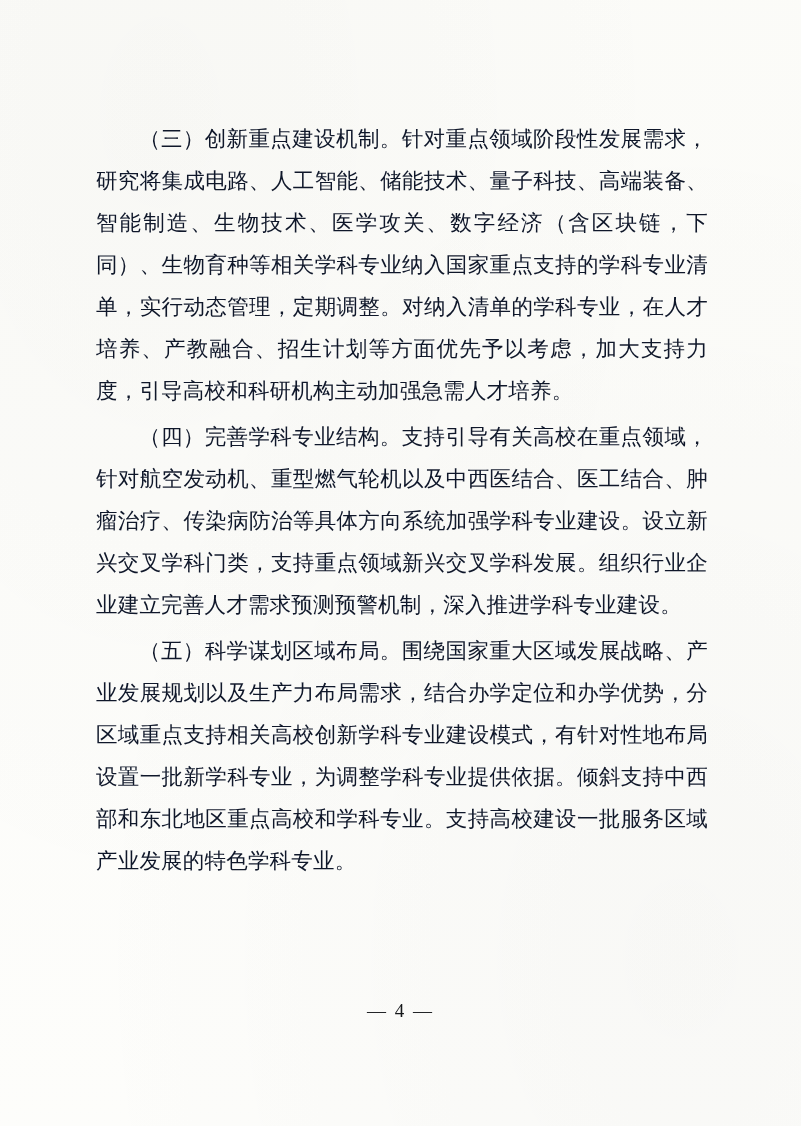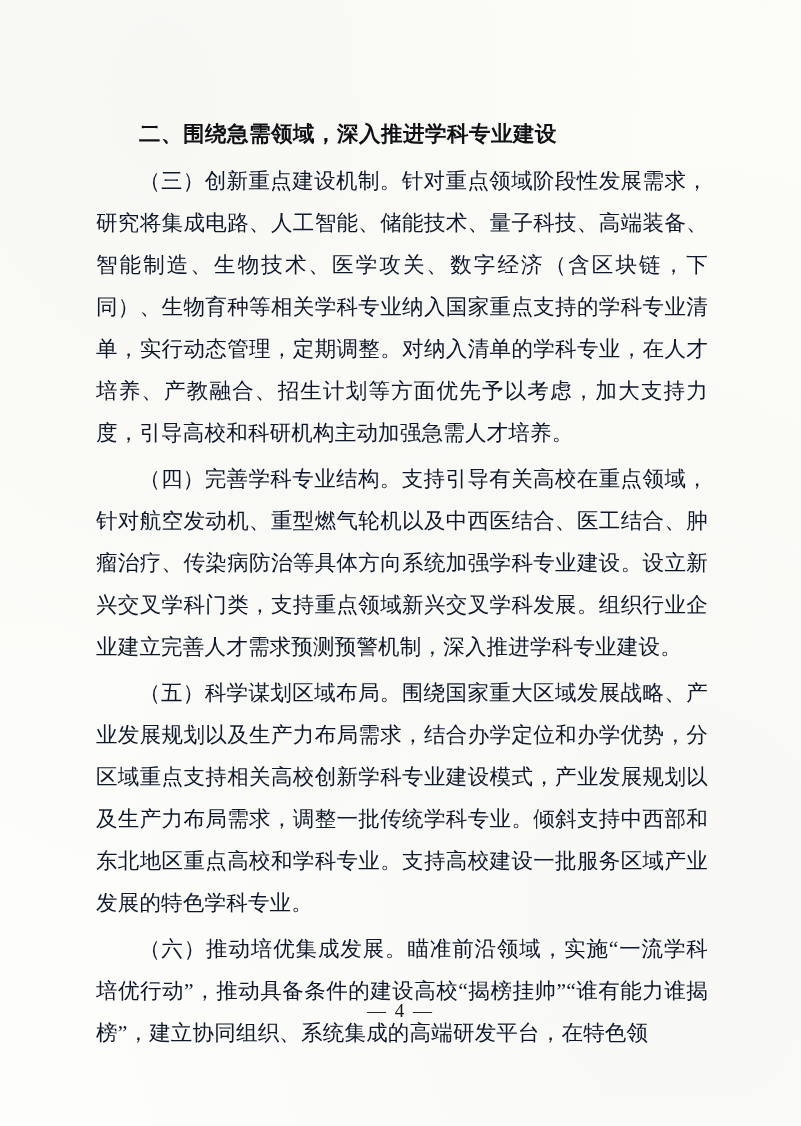--- a/index.html
+++ b/index.html
@@ -66,26 +66,24 @@
     color: #15171a;
     letter-spacing: 2px;
   }
 </style>
 </head>
 <body>
 
 <div class="page">
   <div class="content">
 
-    <h2 class="section-title">二、围绕急需领域，深入推进学科专业建设</h2>
 
     <p class="para">（三）创新重点建设机制。针对重点领域阶段性发展需求，研究将集成电路、人工智能、储能技术、量子科技、高端装备、智能制造、生物技术、医学攻关、数字经济（含区块链，下同）、生物育种等相关学科专业纳入国家重点支持的学科专业清单，实行动态管理，定期调整。对纳入清单的学科专业，在人才培养、产教融合、招生计划等方面优先予以考虑，加大支持力度，引导高校和科研机构主动加强急需人才培养。</p>
 
     <p class="para">（四）完善学科专业结构。支持引导有关高校在重点领域，针对航空发动机、重型燃气轮机以及中西医结合、医工结合、肿瘤治疗、传染病防治等具体方向系统加强学科专业建设。设立新兴交叉学科门类，支持重点领域新兴交叉学科发展。组织行业企业建立完善人才需求预测预警机制，深入推进学科专业建设。</p>
 
-    <p class="para">（五）科学谋划区域布局。围绕国家重大区域发展战略、产业发展规划以及生产力布局需求，结合办学定位和办学优势，分区域重点支持相关高校创新学科专业建设模式，产业发展规划以及生产力布局需求，调整一批传统学科专业。倾斜支持中西部和东北地区重点高校和学科专业。支持高校建设一批服务区域产业发展的特色学科专业。</p>
+    <p class="para">（五）科学谋划区域布局。围绕国家重大区域发展战略、产业发展规划以及生产力布局需求，结合办学定位和办学优势，分区域重点支持相关高校创新学科专业建设模式，有针对性地布局设置一批新学科专业，为调整学科专业提供依据。倾斜支持中西部和东北地区重点高校和学科专业。支持高校建设一批服务区域产业发展的特色学科专业。</p>
 
-    <p class="para">（六）推动培优集成发展。瞄准前沿领域，实施“一流学科培优行动”，推动具备条件的建设高校“揭榜挂帅”“谁有能力谁揭榜”，建立协同组织、系统集成的高端研发平台，在特色领</p>
 
   </div>
 
   <div class="page-number">— 4 —</div>
 </div>
 
 </body></html>

